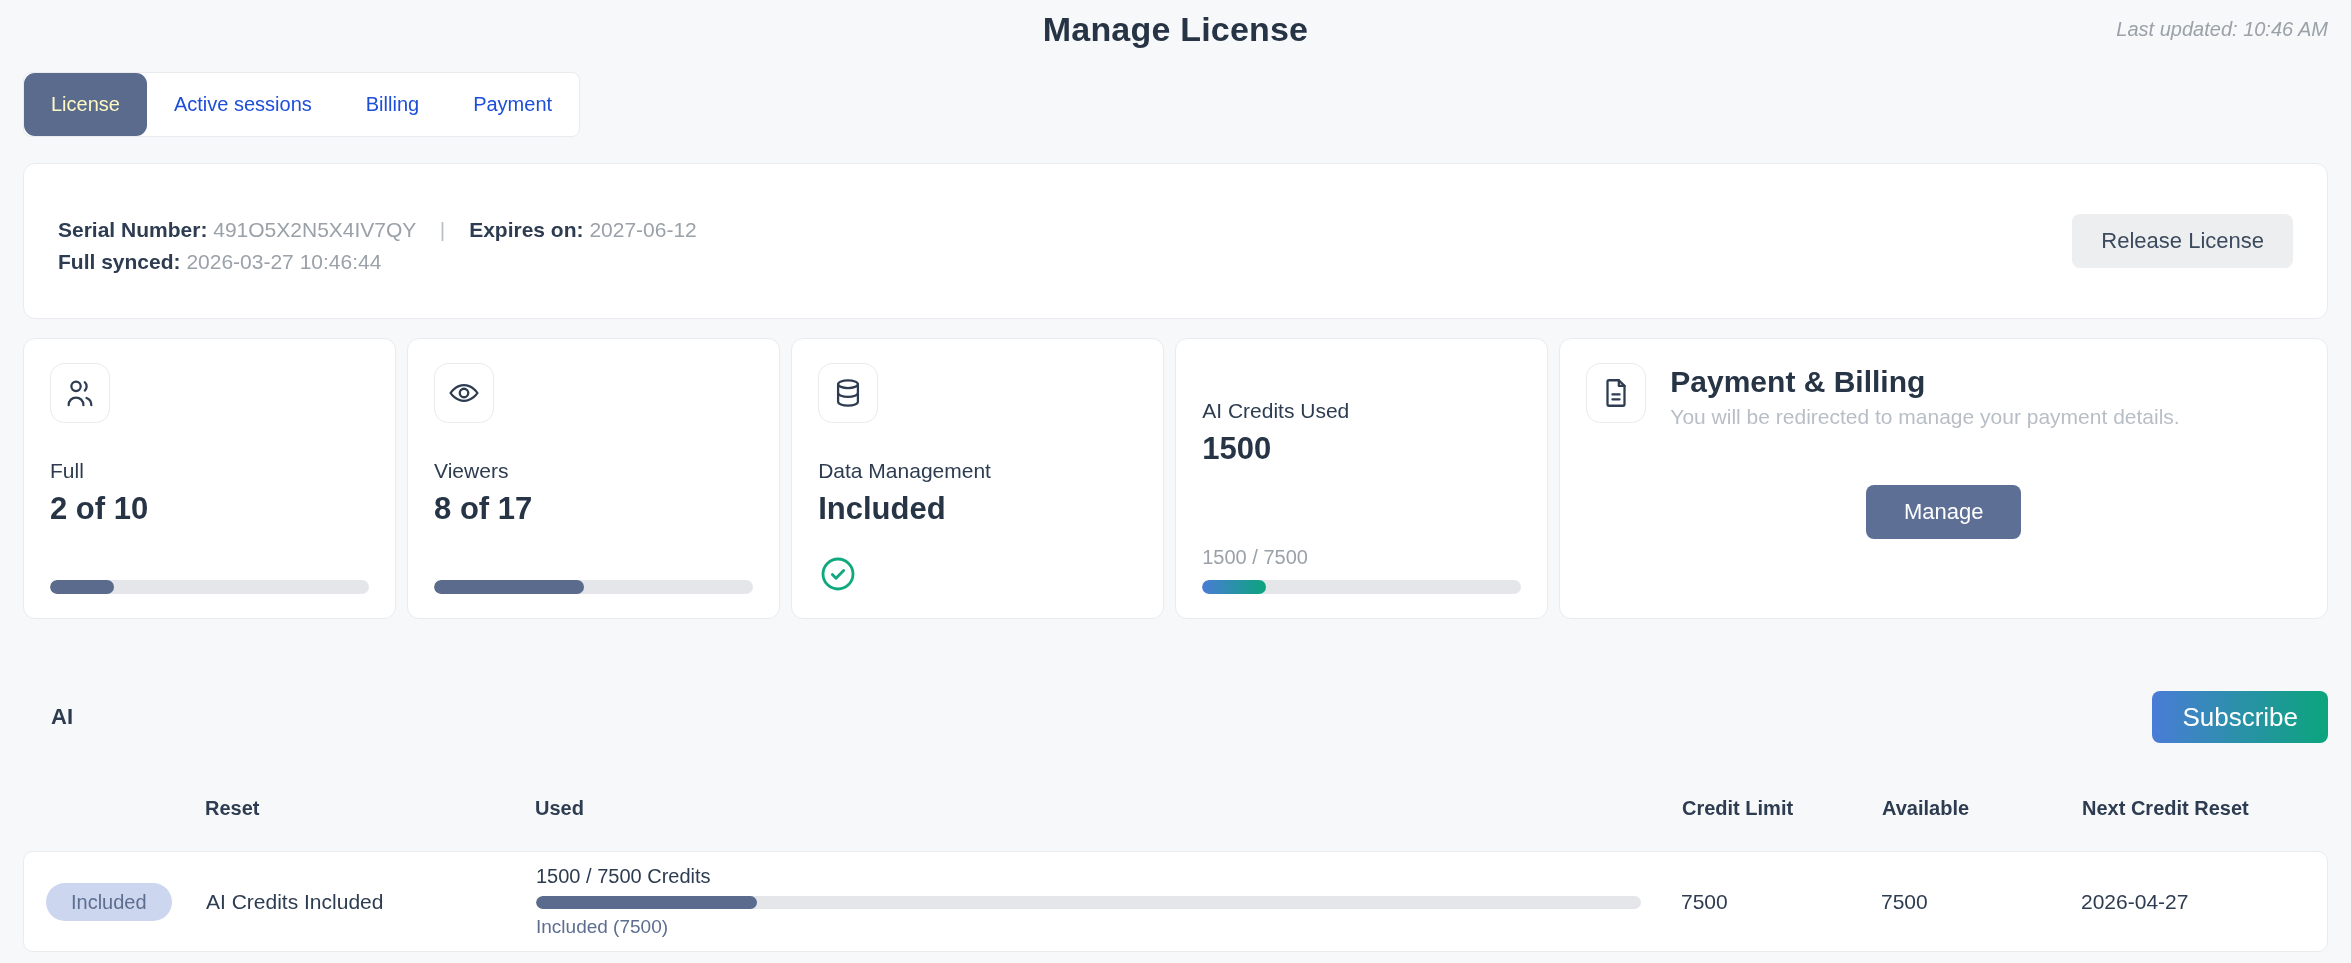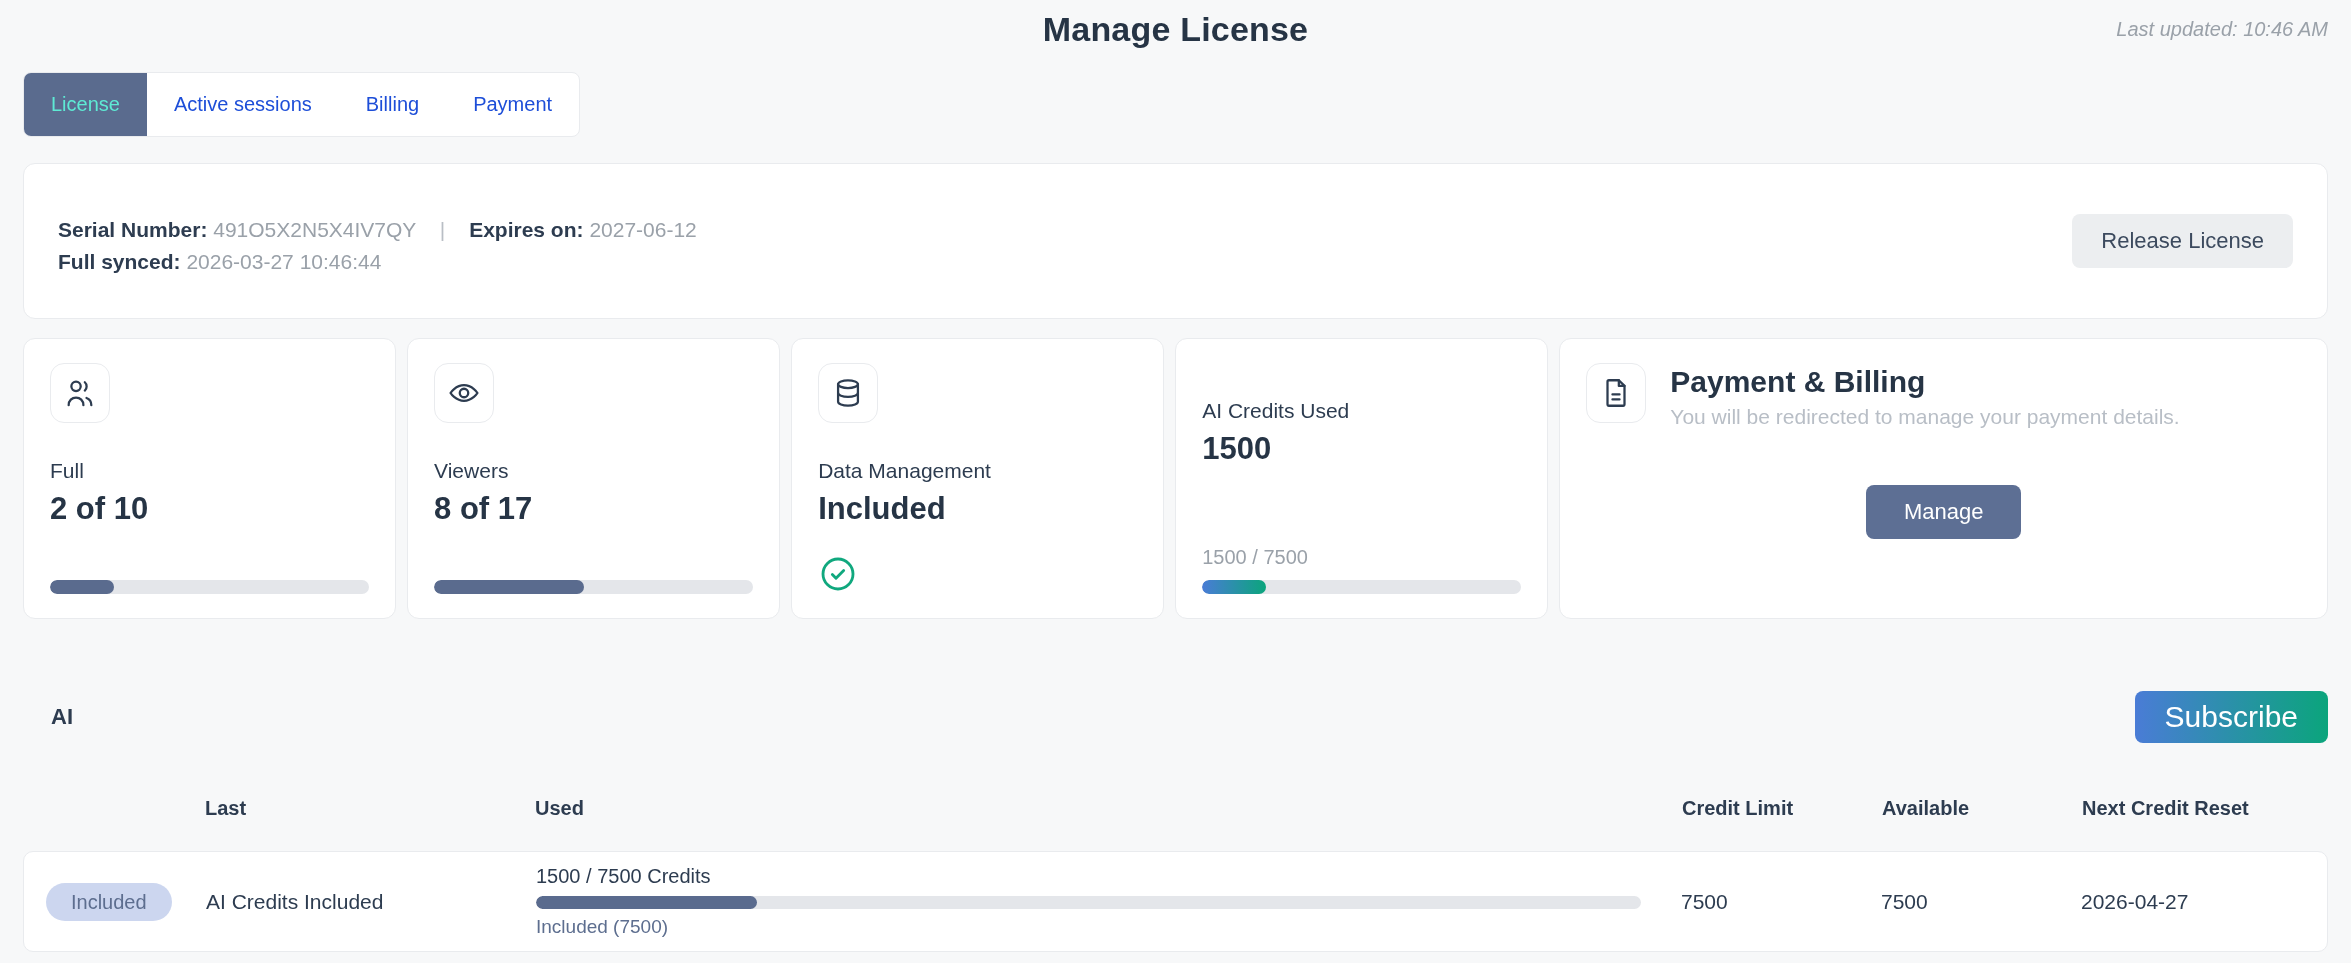--- a/index.html
+++ b/index.html
@@ -21,21 +21,21 @@
   
   .tabbar {
     margin-top:22px; display:inline-flex; background:#fff;
     border:1px solid var(--c-border,#e9ebee); border-radius:8px; overflow:hidden;
     height:65px; align-items:stretch;
   }
   .tab {
     border:none; background:transparent; font-family:inherit;
     font-size:20px; color:#1d4ed8; padding:0 27px; cursor:pointer;
   }
-  .tab.active { background:var(--c-slate,#5a6b8e); color:#5eead4; }
+  .tab.active { background:var(--c-slate,#5a6b8e); color:#fef9c3;border-radius:11px; }
 
   
   .license-card {
     margin-top:26px; height:156px; background:#fff;
     border:1px solid var(--c-border,#e9ebee); border-radius:12px;
     padding:24px 34px; display:flex; justify-content:space-between; align-items:center;
   }
   .license-title-row { display:flex; align-items:center; gap:16px; }
   .plan-name { font-size:34px; font-weight:bold; color:var(--c-navy,#263445); }
   .badge { font-size:20px; padding:7px 23px; border-radius:999px; line-height:1; }
@@ -82,21 +82,21 @@
   .manage-btn {
     border:none; background:var(--c-slate-btn,#5d6f94); color:#fff; font-family:inherit;
     font-size:22px; height:54px; padding:0 38px; border-radius:8px; cursor:pointer;
     margin:56px auto 0 auto; display:block;
   }
 
   
   .ai-header { margin-top:72px; display:flex; justify-content:space-between; align-items:center; height:52px; }
   .ai-title { margin:16px; font-size:22px; font-weight:bold; color:#2d3c50; padding-left:12px; }
   .subscribe-btn {
-    border:none; font-family:inherit; font-size:30px; color:#fff; cursor:pointer;
+    border:none; font-family:inherit; font-size:26px; color:#fff; cursor:pointer;
     height:52px; padding:0 30px; border-radius:8px;
     background:linear-gradient(90deg, var(--c-blue,#4a7cd6), var(--c-teal,#0ba57c));
   }
 
   
   .tbl-grid {
     display:grid;
     grid-template-columns:160px 330px 1fr 200px 200px 238px;
     align-items:center; padding:0 22px;
   }
@@ -247,21 +247,21 @@
 
   
   <section class="ai-header">
     <h2 class="ai-title">AI</h2>
     <button class="subscribe-btn">Subscribe</button>
   </section>
 
   
   <div class="tbl-grid table-head">
     <div></div>
-    <div>Last</div>
+    <div>Reset</div>
     <div>Used</div>
     <div class="col-pad">Credit Limit</div>
     <div class="col-pad">Available</div>
     <div class="col-pad">Next Credit Reset</div>
   </div>
 
   
   <div class="tbl-grid table-row-card">
     <div>
       <span class="row-badge">Included</span>

